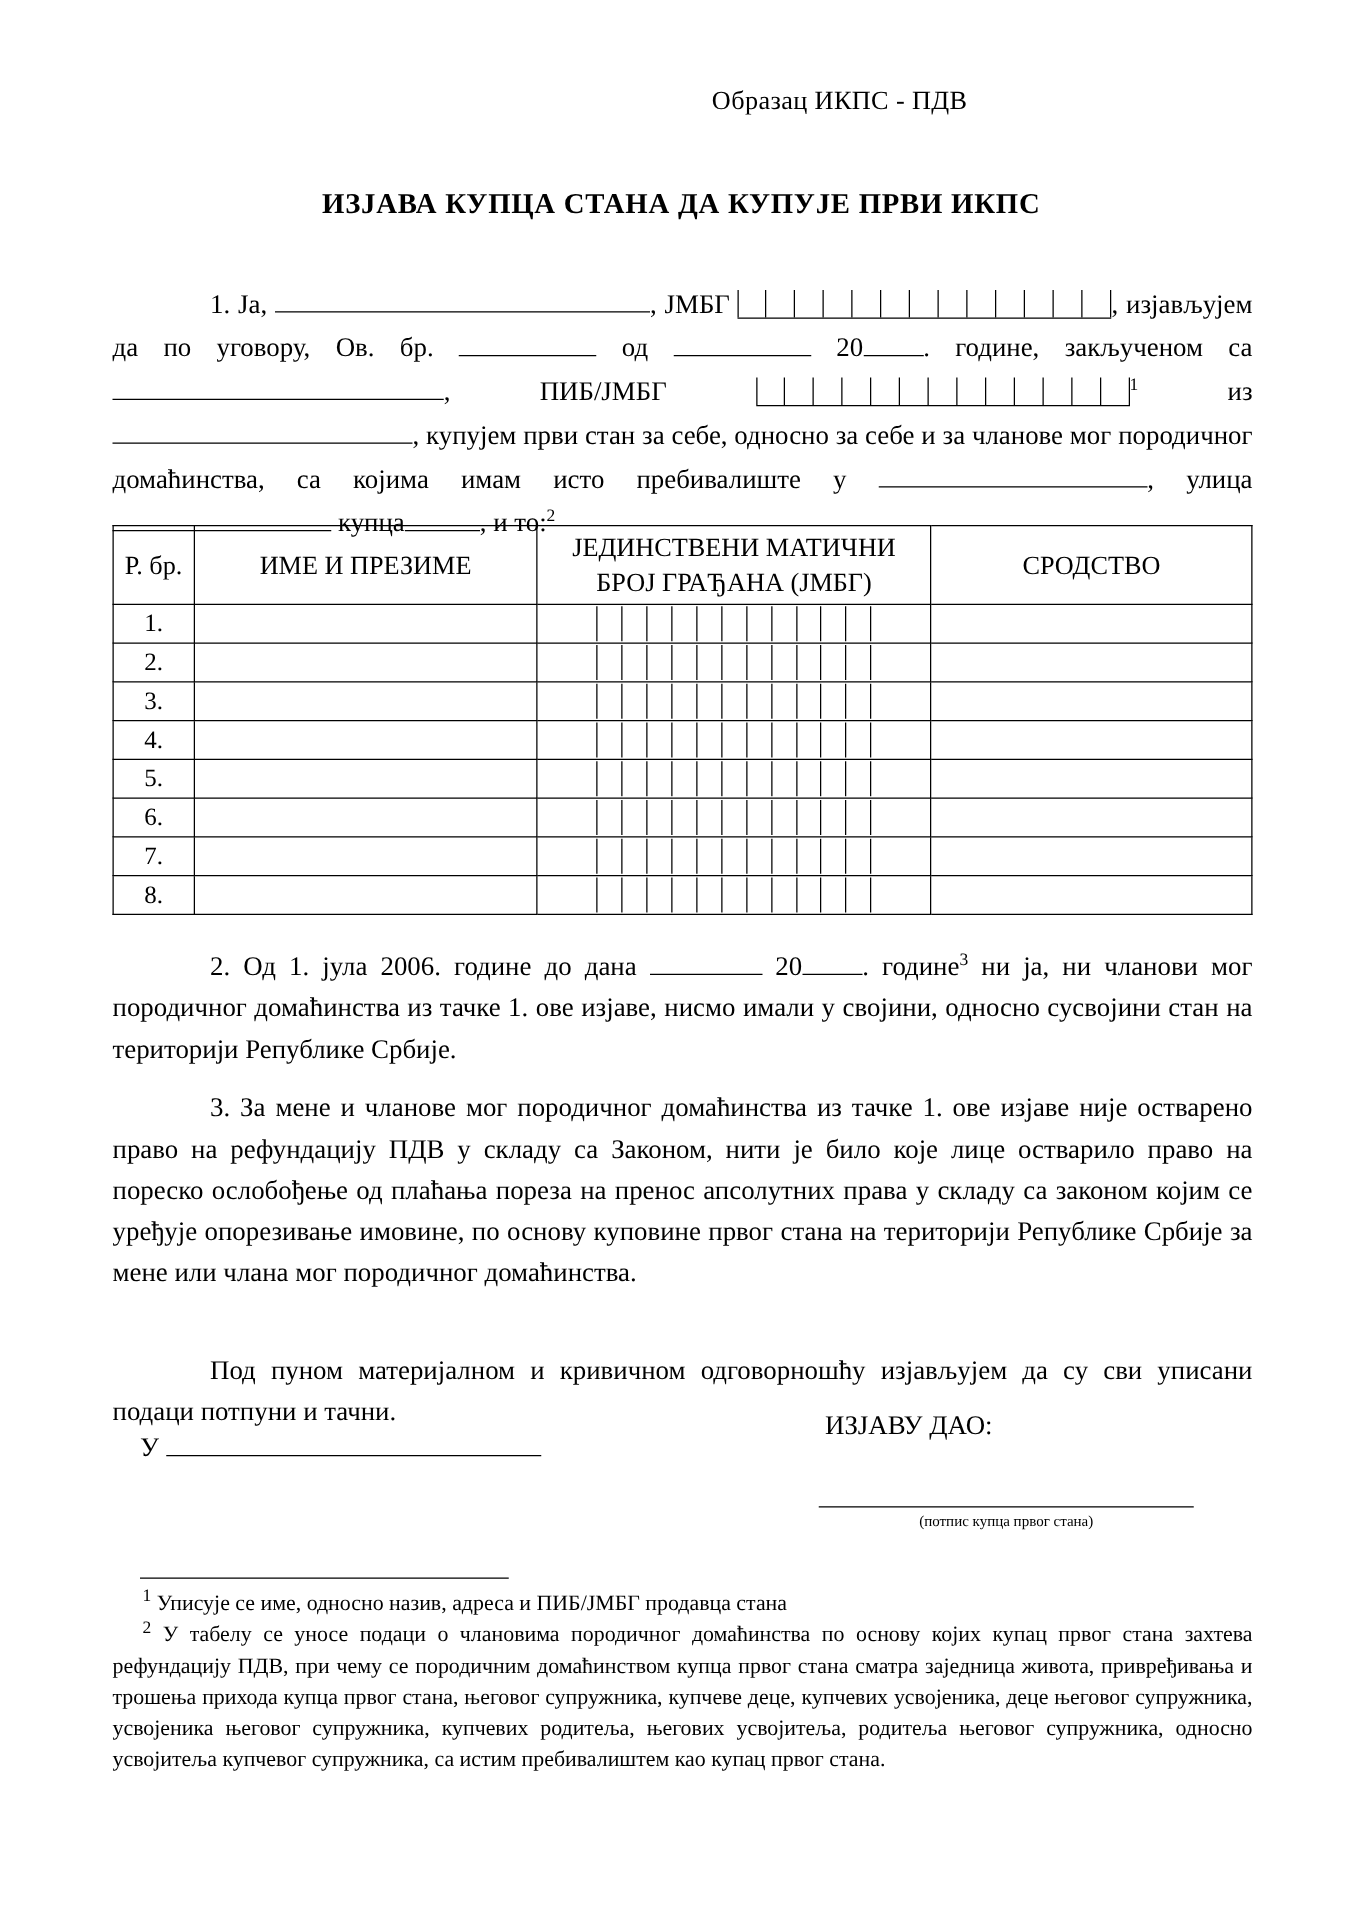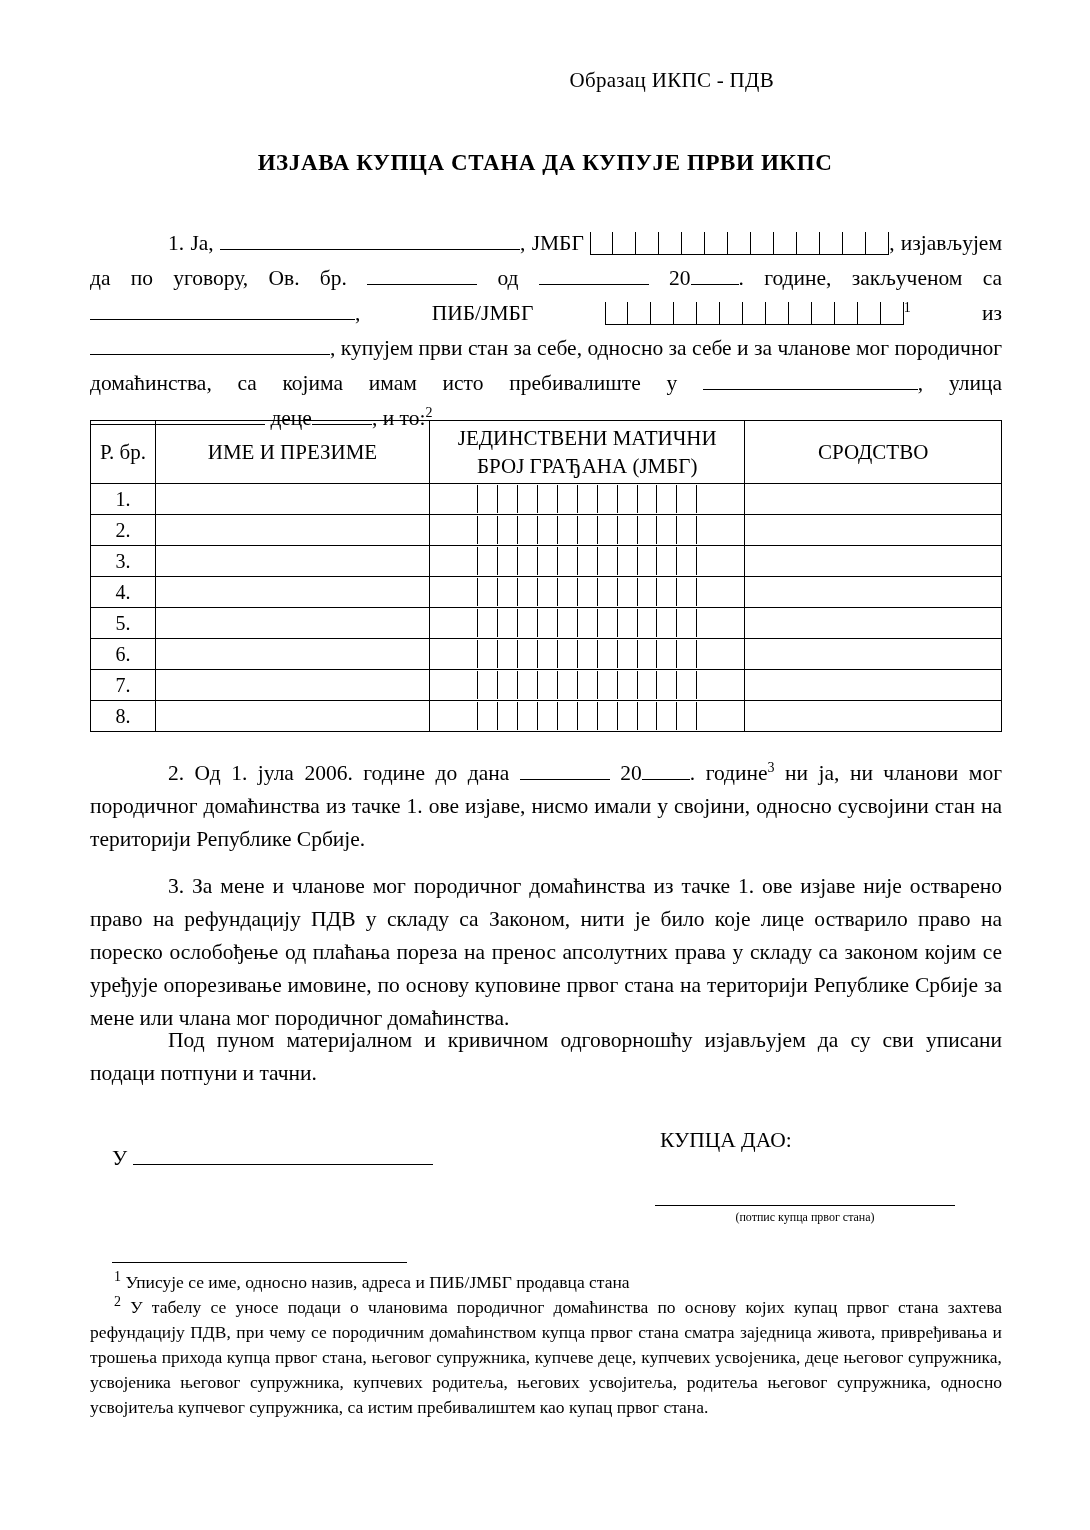--- a/index.html
+++ b/index.html
@@ -118,21 +118,21 @@
     display: block;
     flex: 1 1 auto;
     border-right: 1.3px solid #000;
     height: 28px;
   }
   .jmbg-grid i:last-child { border-right: none; }
   .jmbg-grid.pad { padding: 0 28px; }
 
   .p2 { top: 755px; }
   .p3 { top: 870px; }
-  .p4 { top: 1024px; }
+  .p4 { top: 1080px; }
 
   .sign-left {
     position: absolute;
     left: 112px;
     top: 1140px;
     font-size: 21.5px;
     line-height: 36px;
   }
   .sign-right {
     position: absolute;
@@ -189,21 +189,21 @@
     <span class="comb"><span></span><span></span><span></span><span></span><span></span><span></span><span></span><span></span><span></span><span></span><span></span><span></span><span></span></span><span>, изјављујем да по уговору, Ов. бр.</span>
     <span class="ul-line w110"></span>
     <span>од</span>
     <span class="ul-line w110"></span>
     <span>20</span><span class="ul-line w48"></span><span>. године, закљученом са</span>
     <span class="ul-line w265"></span><span>, ПИБ/ЈМБГ</span>
     <span class="comb"><span></span><span></span><span></span><span></span><span></span><span></span><span></span><span></span><span></span><span></span><span></span><span></span><span></span></span><span><sup>1</sup></span>
     <span>из</span>
     <span class="ul-line w240"></span><span>, купујем први стан за себе, односно за себе и за чланове мог породичног домаћинства, са којима имам исто пребивалиште у</span>
     <span class="ul-line w215"></span><span>, улица</span><span class="ul-line w175"></span>
-    <span>деце</span><span class="ul-line w60"></span><span>, и то:</span><span><sup>2</sup></span>
+    <span>купца</span><span class="ul-line w60"></span><span>, и то:</span><span><sup>2</sup></span>
   </div>
 
   <table class="members">
     <thead>
       <tr>
         <th class="col-no">Р. бр.</th>
         <th class="col-name">ИМЕ И ПРЕЗИМЕ</th>
         <th class="col-jmbg">ЈЕДИНСТВЕНИ МАТИЧНИ БРОЈ ГРАЂАНА (ЈМБГ)</th>
         <th class="col-rel">СРОДСТВО</th>
       </tr>
@@ -403,21 +403,21 @@
     <span class="indent"></span><span>Под пуном материјалном и кривичном одговорношћу изјављујем да су сви уписани подаци потпуни и тачни.</span>
   </div>
 
   <div class="sign-left">
     <div>
       <span>У</span>
       <span class="ul-line w300"></span>
     </div>
   </div>
 
-  <div class="sign-right">КУПЦА ДАО:</div>
+  <div class="sign-right">ИЗЈАВУ ДАО:</div>
   <div class="sign-line"></div>
   <div class="sign-caption">(потпис купца првог стана)</div>
 
   <div class="fn-rule"></div>
   <div class="footnotes">
     <p><span class="fn-indent"></span><sup>1</sup> <span>Уписује се име, односно назив, адреса и ПИБ/ЈМБГ продавца стана</span></p>
     <p style="text-align: justify;"><span class="fn-indent"></span><sup>2</sup> <span>У табелу се уносе подаци о члановима породичног домаћинства по основу којих купац првог стана захтева рефундацију ПДВ, при чему се породичним домаћинством купца првог стана сматра заједница живота, привређивања и трошења прихода купца првог стана, његовог супружника, купчеве деце, купчевих усвојеника, деце његовог супружника, усвојеника његовог супружника, купчевих родитеља, његових усвојитеља, родитеља његовог супружника, односно усвојитеља купчевог супружника, са истим пребивалиштем као купац првог стана.</span></p>
   </div>
 
 </div>

